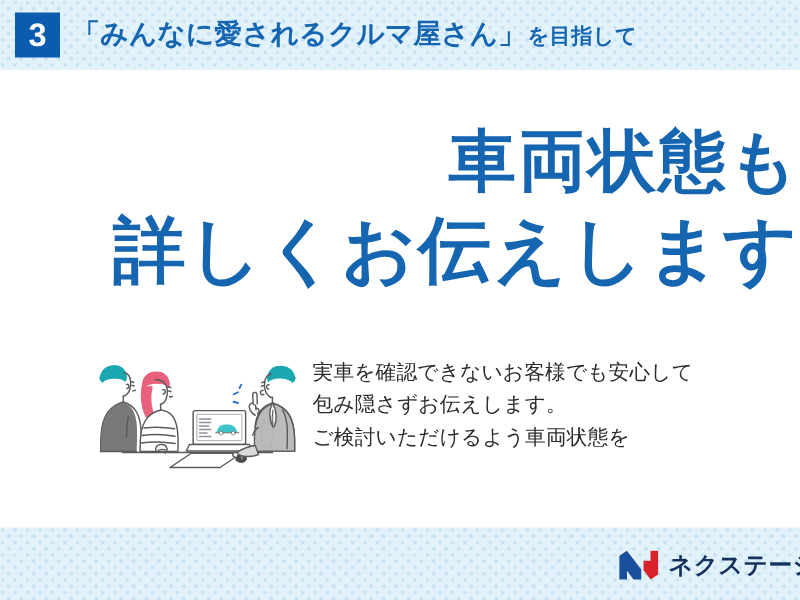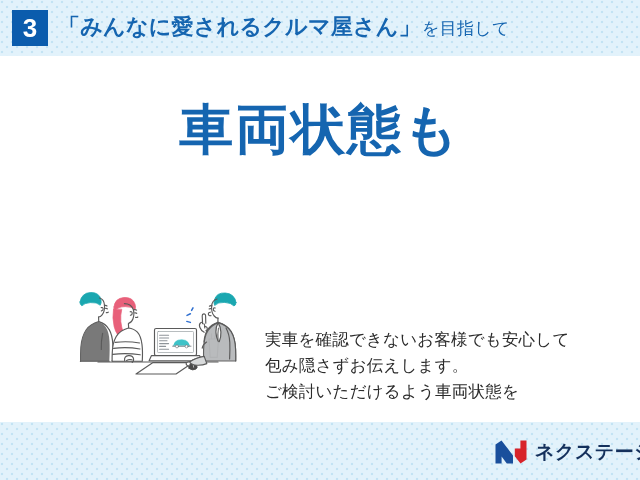--- a/index.html
+++ b/index.html
@@ -68,59 +68,58 @@
     white-space: nowrap;
   }
   #header-title-main {
     font-size: 22px;
     font-weight: bold;
     letter-spacing: 0.3px;
     text-align: right;
   }
   #header-title-suffix {
     font-size: 17px;
-    font-weight: normal;
+    font-weight: bold;
     letter-spacing: 0.3px;
     margin-left: 1px;
   }
 
   
   #headline {
     position: absolute;
     left: 0;
     top: 98px;
     width: 640px;
-    text-align: center;
+    text-align: right;
     color: #1565b0;
     font-weight: bold;
     line-height: 1.16;
     letter-spacing: 2px;
   }
   #headline-line1 {
     display: block;
     font-size: 54px;
   }
   #headline-line2 {
     display: block;
     font-size: 58px;
     margin-top: 6px;
   }
 
   
   #body-copy {
     position: absolute;
-    left: 265px;
+    left: 250px;
     top: 285px;
     width: 350px;
     color: #2b2b2b;
     font-size: 16.5px;
     line-height: 26px;
     letter-spacing: 0.2px;
     white-space: nowrap;
-    margin-top: 41px;
   }
   #body-copy span { display: block; }
 
   
   #illustration {
     position: absolute;
     left: 58px;
     top: 276px;
     width: 200px;
     height: 118px;
@@ -157,20 +156,21 @@
 
   <div id="step-badge">3</div>
 
   <div id="header-title">
     <span id="header-title-main">「みんなに愛されるクルマ屋さん」</span>
     <span id="header-title-suffix">を目指して</span>
   </div>
 
   <div id="headline">
     <span id="headline-line1">車両状態も</span>
+    <span id="headline-line2">詳しくお伝えします</span>
   </div>
 
   <div id="illustration">
     <svg viewBox="0 0 200 118" width="200" height="118" xmlns="http://www.w3.org/2000/svg">
       <g fill="none" stroke="#5a5a5a" stroke-width="1.15" stroke-linecap="round" stroke-linejoin="round">
 
         <g>
 
           <path d="M22 26 q1.5 -9 10.5 -9.5 q9 -0.3 10.5 7.5 q0.6 3.4 -0.8 5.2 q-3 -3.2 -10 -2.6 q-6 0.5 -8.3 3.2 q-2.2 -1 -1.9 -3.8 z" fill="#1aa7b0" stroke="#1aa7b0" stroke-width="0.8"></path>
 

